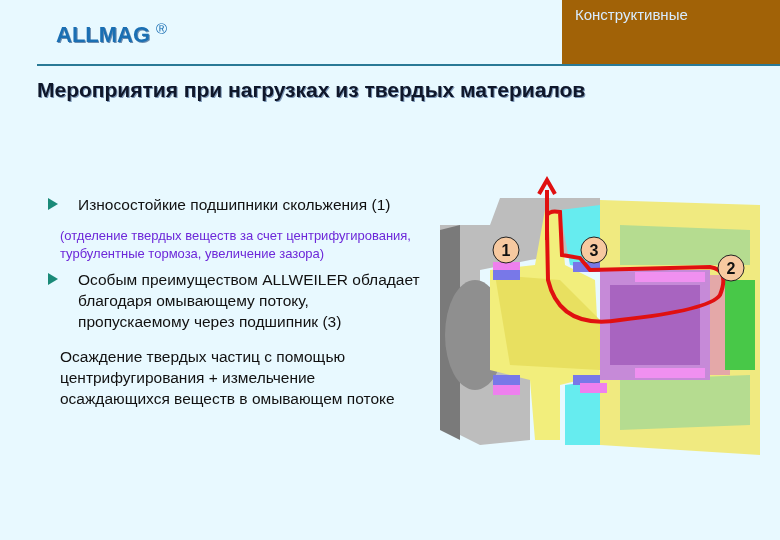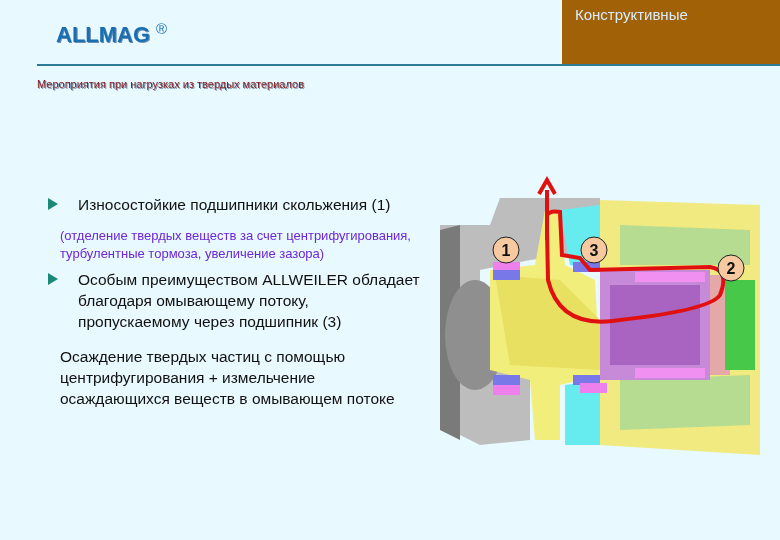--- a/index.html
+++ b/index.html
@@ -2,21 +2,21 @@
 <html><head>
 <meta charset="utf-8">
 <style>
   html,body{margin:0;padding:0;}
   body{width:780px;height:540px;background:#e8f9ff;position:relative;overflow:hidden;font-family:"Liberation Sans",sans-serif;}
   .brand{position:absolute;left:45px;top:22px;font-size:22px;font-weight:bold;color:#1a6fb3;text-shadow:1px 1px 0 #6c8db0;letter-spacing:0px;margin-left:11px;}
   .brand .reg{font-size:15px;font-weight:normal;vertical-align:top;margin-left:6px;position:relative;top:-2px;color:#1a6fb3;text-shadow:none;}
   .section-box{position:absolute;left:562px;top:0;width:261px;height:64px;background:#a16207;text-align:center;}
   .section-box .txt{position:absolute;left:13px;top:4px;color:#d8ecff;font-size:15px;line-height:21px;}
   .rule{position:absolute;left:37px;top:64px;width:743px;height:2px;background:#2a7a96;}
-  .subtitle{position:absolute;left:37px;top:78px;font-size:11px;font-weight:normal;color:#7f1d1d;text-shadow:1px 1px 0 #7d98b8;}
+  .subtitle{position:absolute;left:37px;top:78px;font-size:21px;font-weight:bold;color:#0f172a;text-shadow:1px 1px 0 #7d98b8;}
   .bullets{position:absolute;left:30px;top:194px;width:390px;color:#111;}
   .item{position:relative;padding-left:30px;font-size:15.5px;line-height:21px;margin-left:18px;}
   .tri{position:absolute;left:0;top:4px;width:0;height:0;border-top:6px solid transparent;border-bottom:6px solid transparent;border-left:10px solid #1a8a78;}
   .note{padding-left:30px;font-size:13px;line-height:18px;margin-top:12px;color:#6d28d9;}
   .para{padding-left:30px;font-size:15.5px;line-height:21px;margin-top:14px;}
   .diagram{position:absolute;left:420px;top:170px;width:360px;height:300px;}
 </style>
 </head>
 <body>
 

